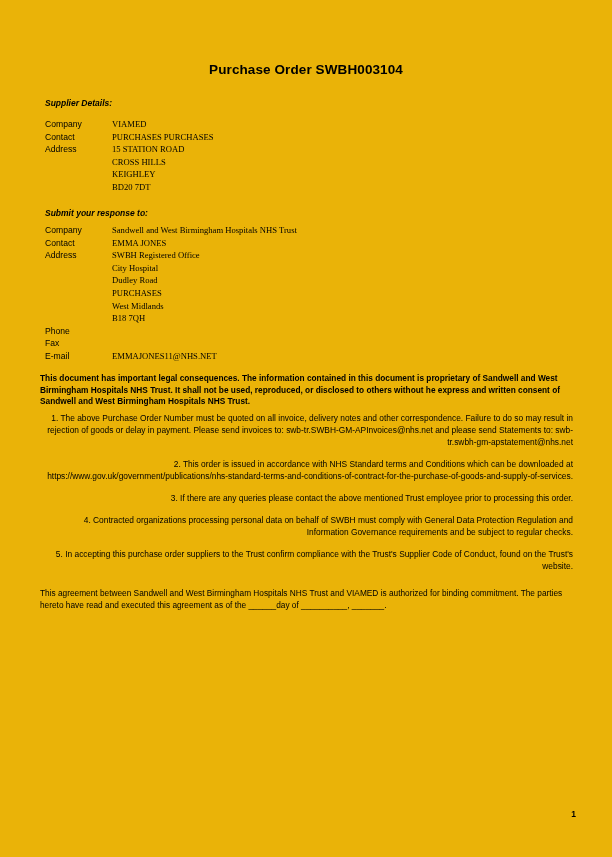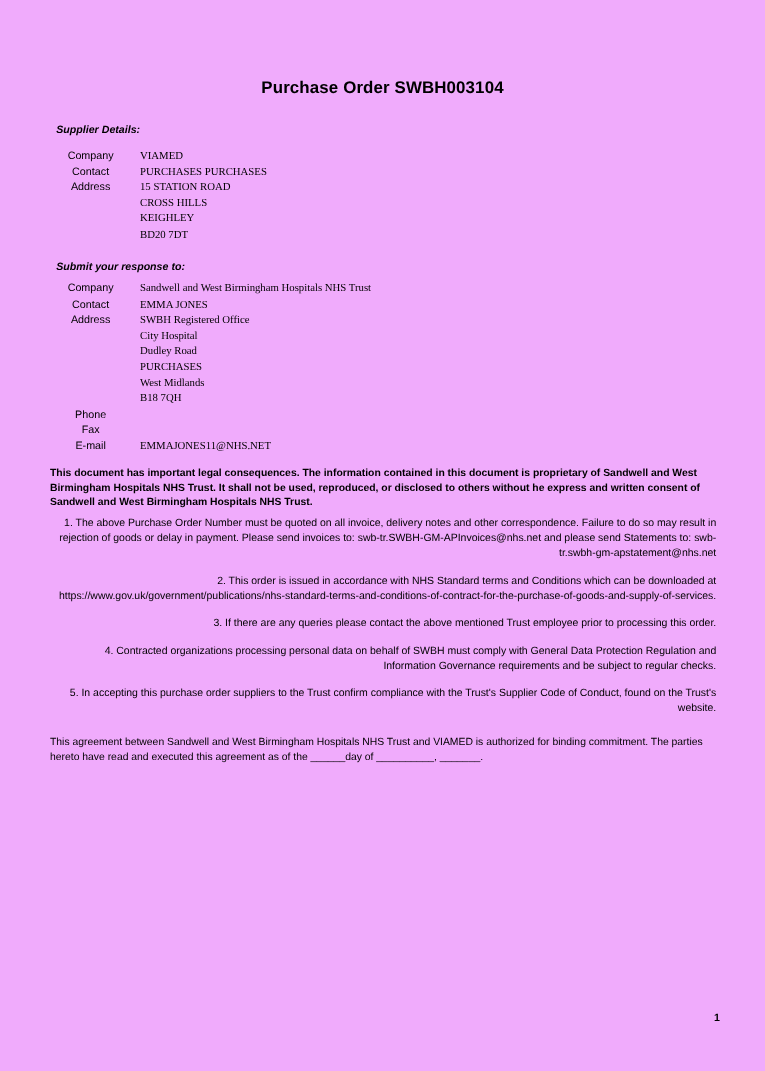--- a/index.html
+++ b/index.html
@@ -8,21 +8,21 @@
     background: #ffffff;
   }
   body {
     font-family: "Liberation Sans", sans-serif;
     color: #000000;
   }
   .page {
     position: relative;
     width: 612px;
     height: 857px;
-    background: #f0abfc;
+    background: #eab308;
     overflow: hidden;
   }
   .title {
     position: absolute;
     top: 62px;
     left: 0;
     width: 612px;
     text-align: center;
     font-size: 13.5px;
     font-weight: bold;
@@ -43,21 +43,21 @@
     left: 45px;
     font-size: 8.6px;
   }
   .frow {
     display: flex;
     align-items: flex-start;
     line-height: 12.6px;
   }
   .fkey {
     width: 55px;
-    text-align: center;
+    text-align: left;
     padding-right: 0px;
     white-space: nowrap;
   }
   .fval {
     padding-left: 12px;
     white-space: nowrap;
     font-family: Liberation Serif, serif;
   }
   #supplier-fields { top: 118px; }
   #response-fields { top: 224px; }

